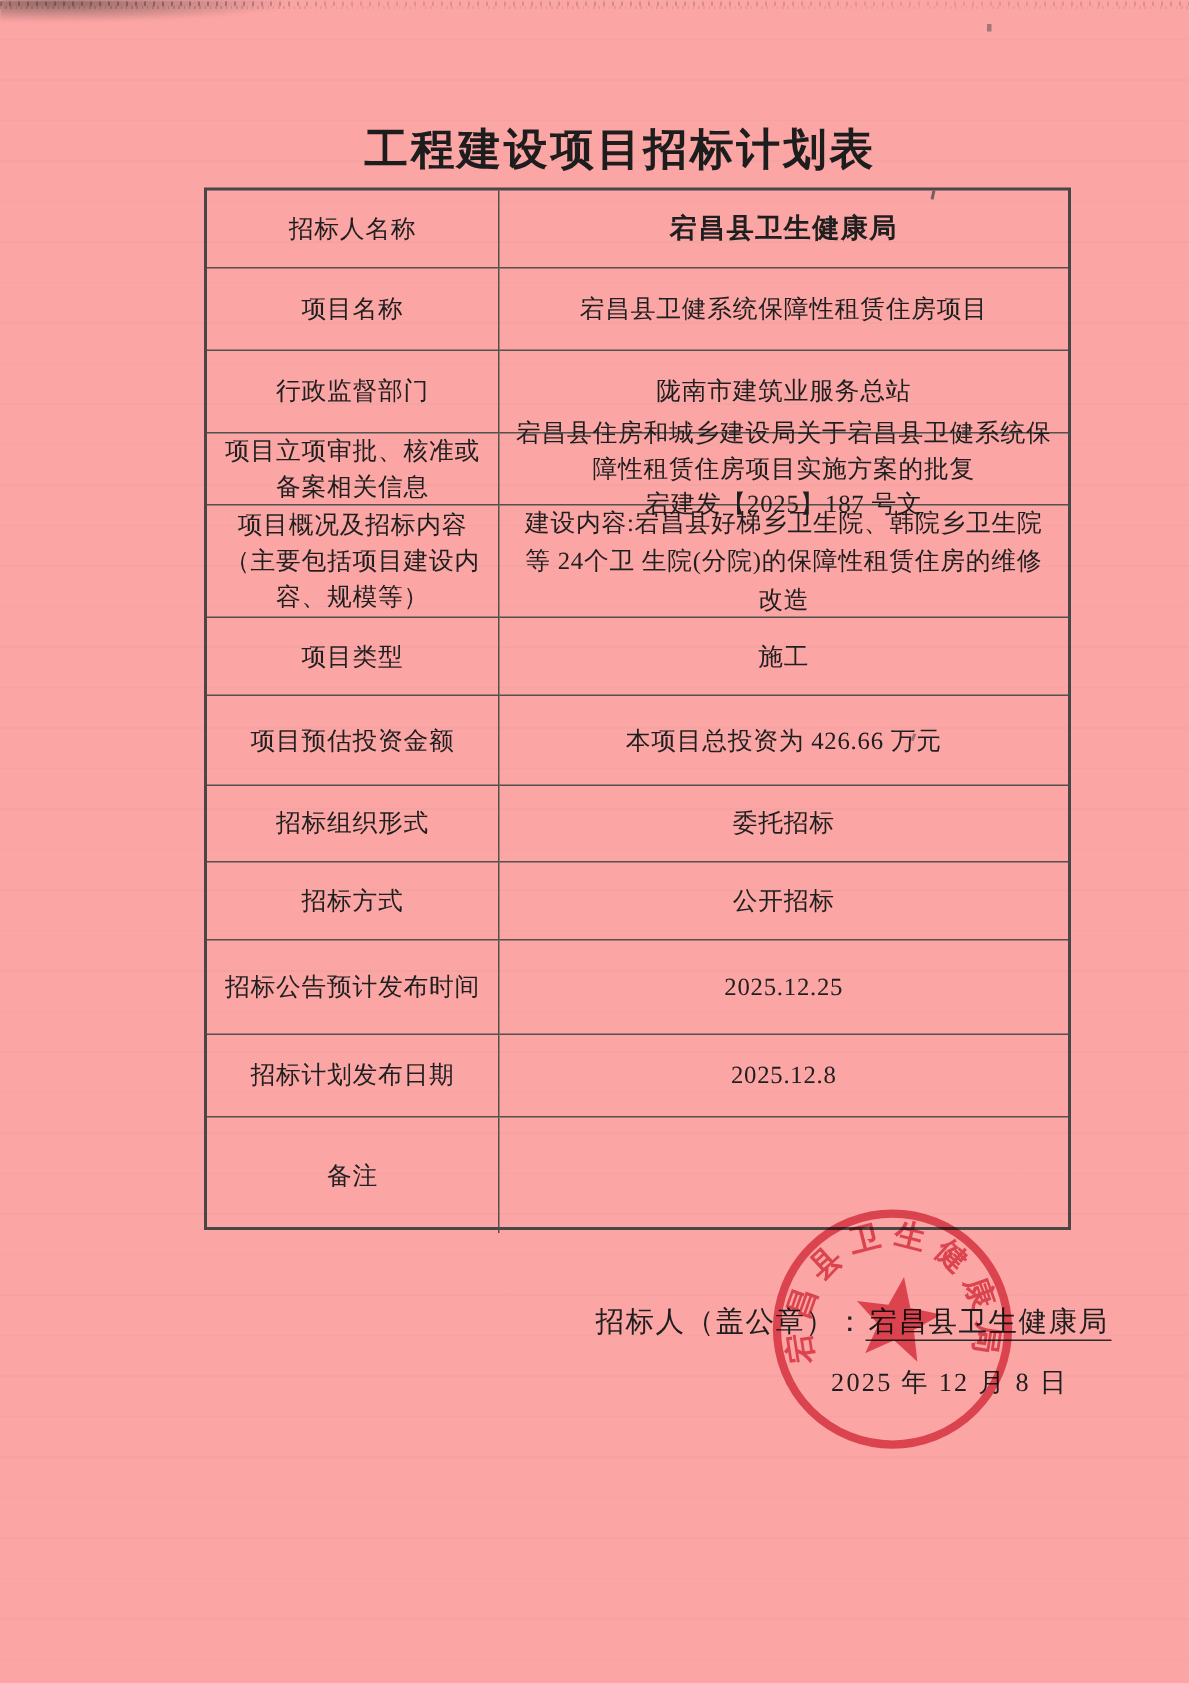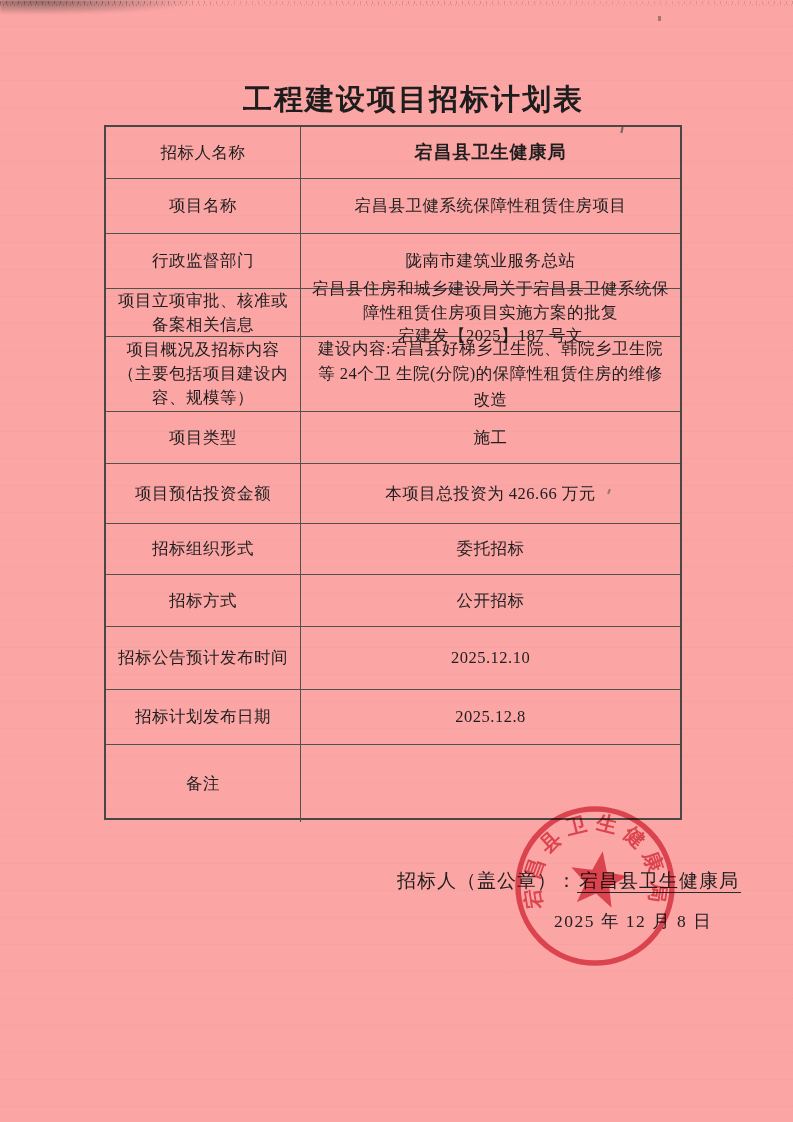--- a/index.html
+++ b/index.html
@@ -136,42 +136,42 @@
 
   <div class="scan-lines"></div>
   <div class="scan-top"></div>
   <div class="scan-smudge"></div>
   <div class="speck s1"></div>
   <div class="speck s2"></div>
   <div class="speck s3"></div>
 
   <h1 class="title">工程建设项目招标计划表</h1>
 
-  <div class="tbl" id="tenderTable" style="grid-template-rows: 52px 55px 55px 48px 75px 52px 60px 51px 52px 63px 55px 77px;">
+  <div class="tbl" id="tenderTable" style="grid-template-rows: 52px 55px 55px 48px 75px 52px 60px 51px 52px 63px 55px 77px; margin-left: 32px;">
       <div class="cell label">招标人名称</div>
       <div class="cell value em">宕昌县卫生健康局</div>
       <div class="cell label">项目名称</div>
       <div class="cell value">宕昌县卫健系统保障性租赁住房项目</div>
       <div class="cell label">行政监督部门</div>
       <div class="cell value">陇南市建筑业服务总站</div>
       <div class="cell label">项目立项审批、核准或备案相关信息</div>
       <div class="cell value">宕昌县住房和城乡建设局关于宕昌县卫健系统保障性租赁住房项目实施方案的批复
 宕建发【2025】187 号文</div>
       <div class="cell label">项目概况及招标内容（主要包括项目建设内容、规模等）</div>
       <div class="cell value left">建设内容:宕昌县好梯乡卫生院、韩院乡卫生院等 24个卫 生院(分院)的保障性租赁住房的维修改造</div>
       <div class="cell label">项目类型</div>
       <div class="cell value">施工</div>
       <div class="cell label">项目预估投资金额</div>
       <div class="cell value">本项目总投资为 426.66 万元</div>
       <div class="cell label">招标组织形式</div>
       <div class="cell value">委托招标</div>
       <div class="cell label">招标方式</div>
       <div class="cell value">公开招标</div>
       <div class="cell label">招标公告预计发布时间</div>
-      <div class="cell value">2025.12.10</div>
+      <div class="cell value">2025.12.25</div>
       <div class="cell label">招标计划发布日期</div>
       <div class="cell value">2025.12.8</div>
       <div class="cell label nb">备注</div>
     </div>
 
   <div class="sign-line"><span>招标人（盖公章）：</span><span class="uline">宕昌县卫生健康局</span></div>
 
   <div class="date-line">2025 年 12 月 8 日</div>
 
   <svg class="stamp" viewBox="-85 -85 170 170" xmlns="http://www.w3.org/2000/svg">

